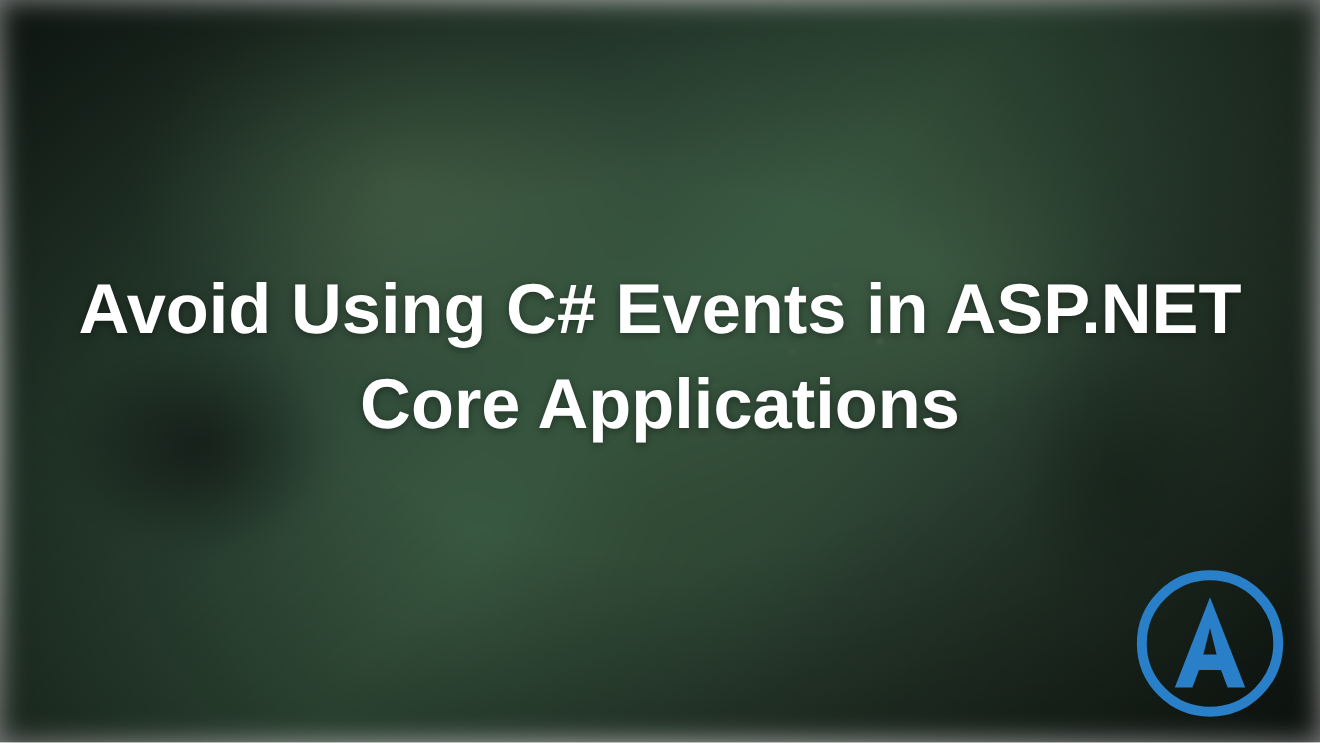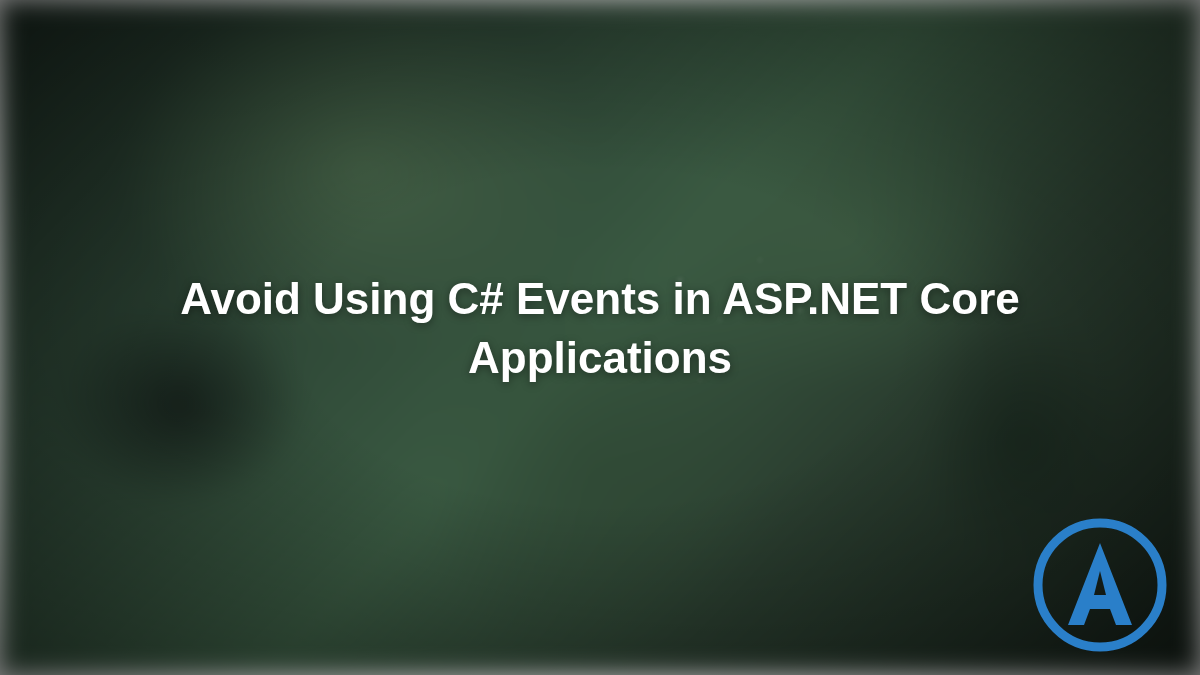--- a/index.html
+++ b/index.html
@@ -56,21 +56,21 @@
         radial-gradient(circle 2px at 700px 380px, rgba(255,255,255,0.15) 0%, transparent 100%);
       filter: blur(2px);
     }
     
     .title {
       position: absolute;
       top: 50%;
       left: 50%;
       transform: translate(-50%, -58%);
       color: #ffffff;
-      font-size: 44px;
+      font-size: 64px;
       font-weight: bold;
       text-align: center;
       line-height: 1.35;
       width: 90%;
       text-shadow: 0 2px 8px rgba(0,0,0,0.4);
     }
     
     .logo {
       position: absolute;
       bottom: 20px;

